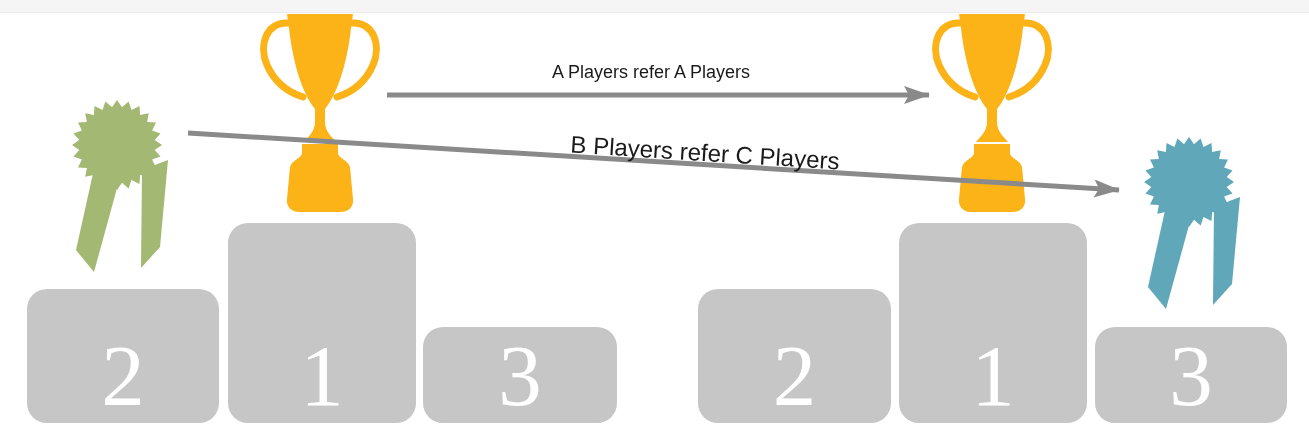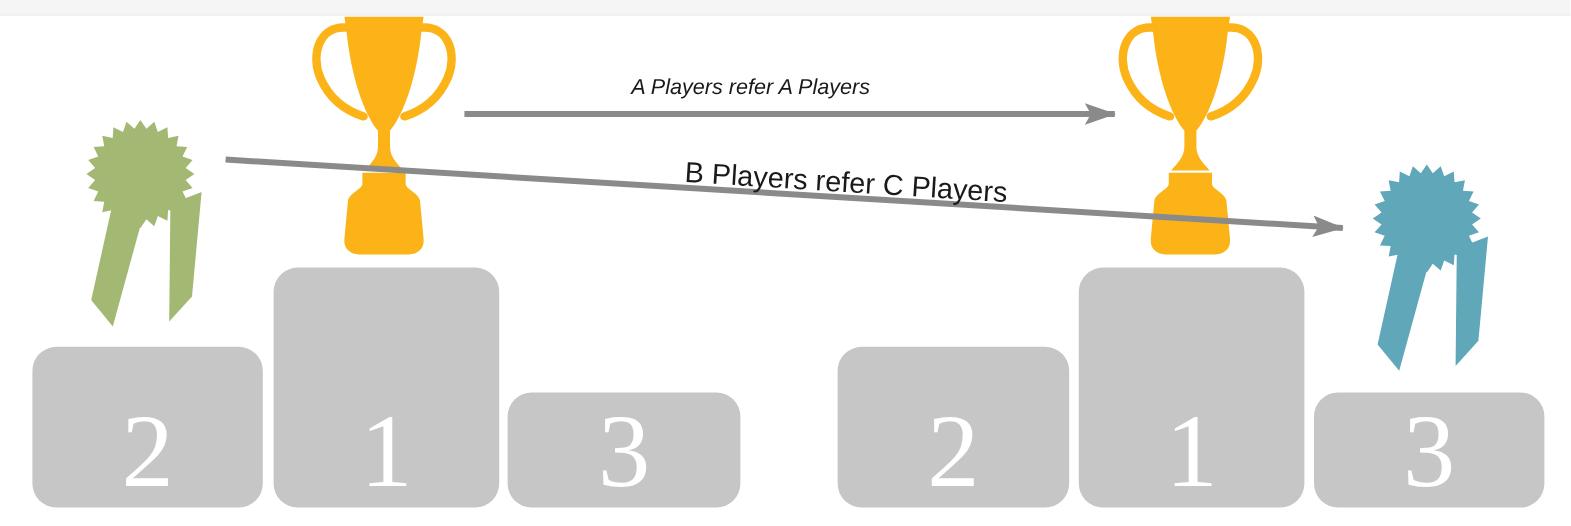--- a/index.html
+++ b/index.html
@@ -35,21 +35,21 @@
   .rosette{position:absolute;width:100px;height:180px;overflow:visible;}
   .rosette-green{left:68px;top:100px;color:var(--rosette-green,#a3b873);}
   .rosette-blue{left:1140px;top:137px;color:var(--rosette-blue,#60a7b9);}
   .rosette polygon,.rosette path{fill:currentColor;}
   .arrows{position:absolute;left:0;top:0;width:1309px;height:438px;pointer-events:none;}
   .arrows line{stroke:var(--arrow-gray,#8a8a8a);stroke-width:5;}
   .arrowhead{fill:var(--arrow-gray,#8a8a8a);}
   .label{
     position:absolute;color:var(--label-text,#1a1a1a);white-space:nowrap;
   }
-  .label-a{left:526px;top:62px;width:250px;text-align:left;font-size:18px;font-style:italic;}
+  .label-a{left:526px;top:62px;width:250px;text-align:center;font-size:18px;}
   .label-b{
     left:555px;top:139px;width:300px;text-align:center;font-size:24px;
     transform:rotate(3.6deg);transform-origin:center center;
   }
 </style>
 </head>
 <body>
 
 <div class="stage">
 

